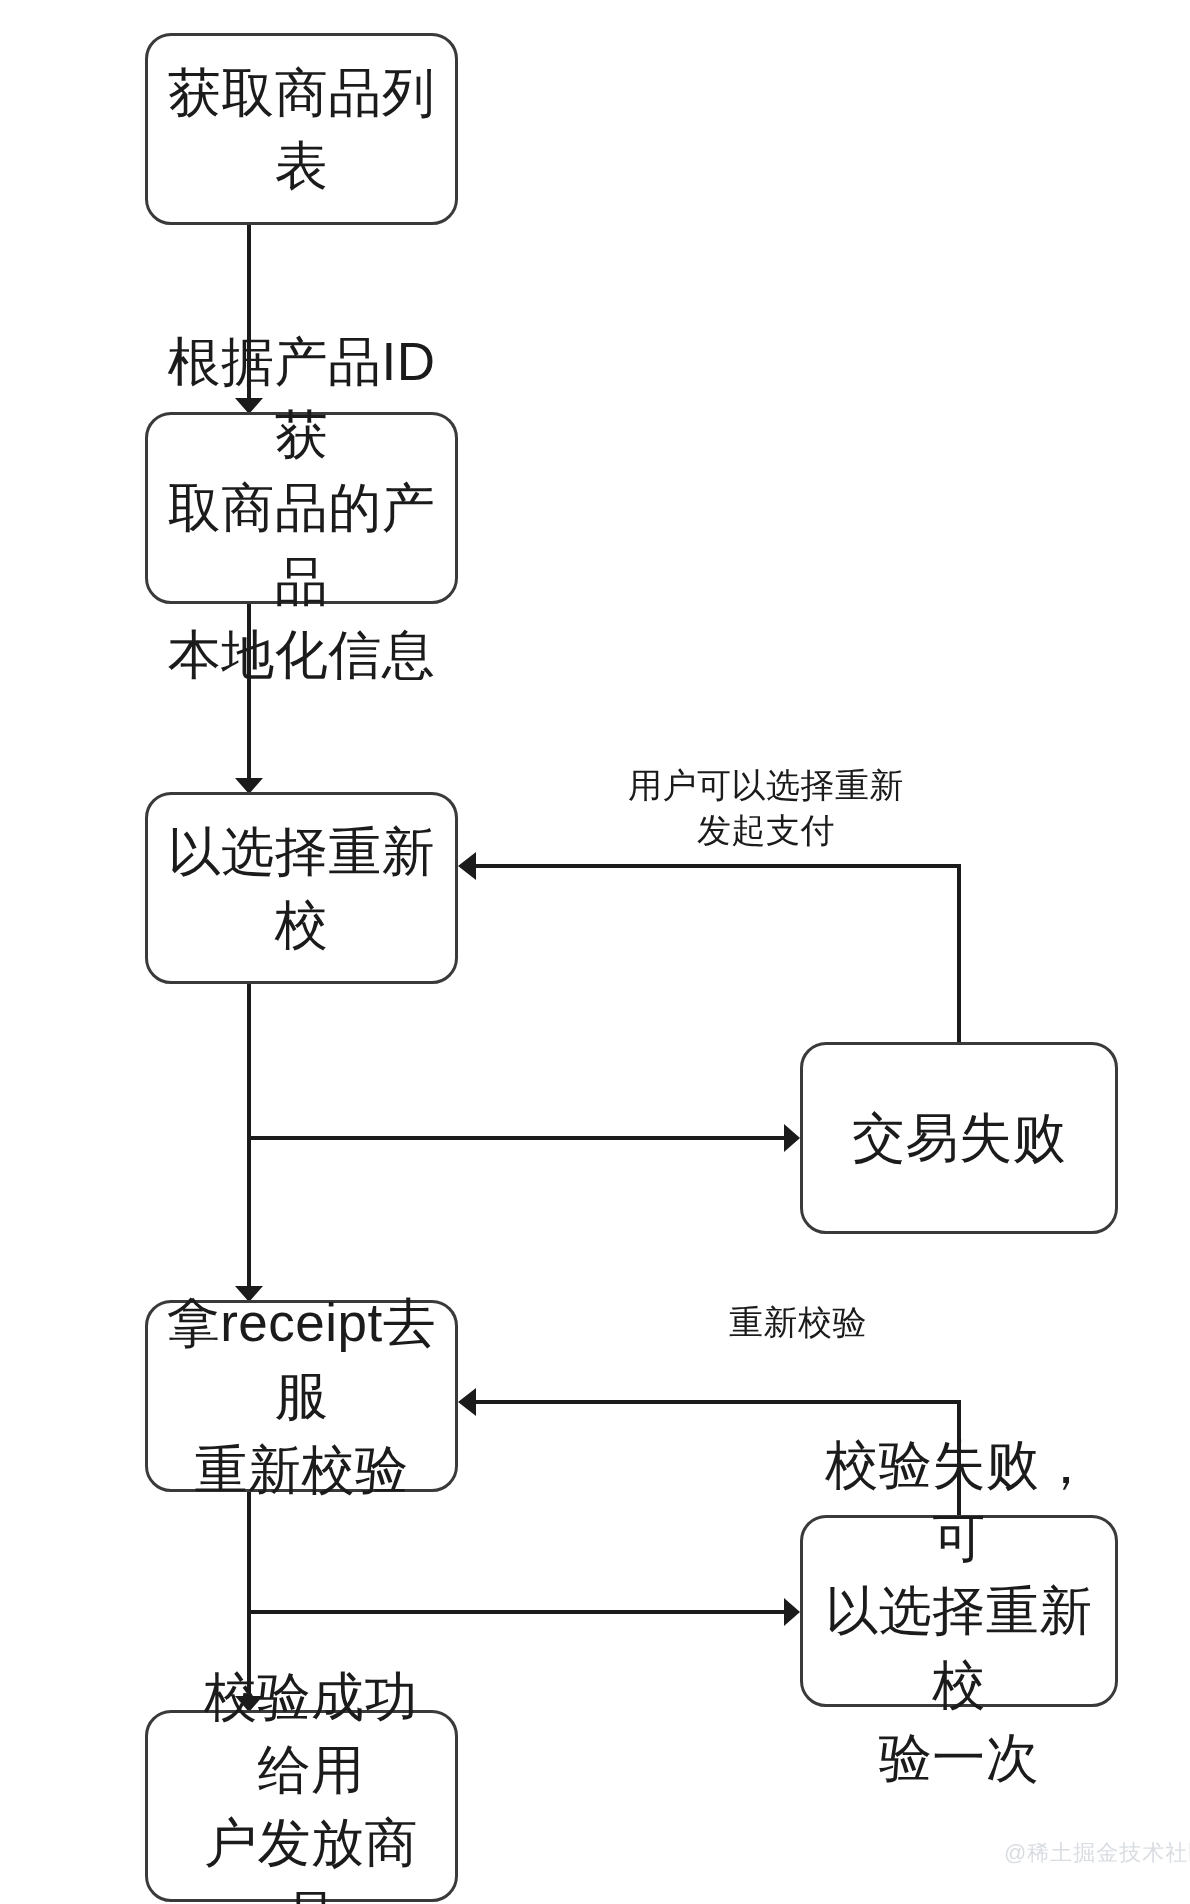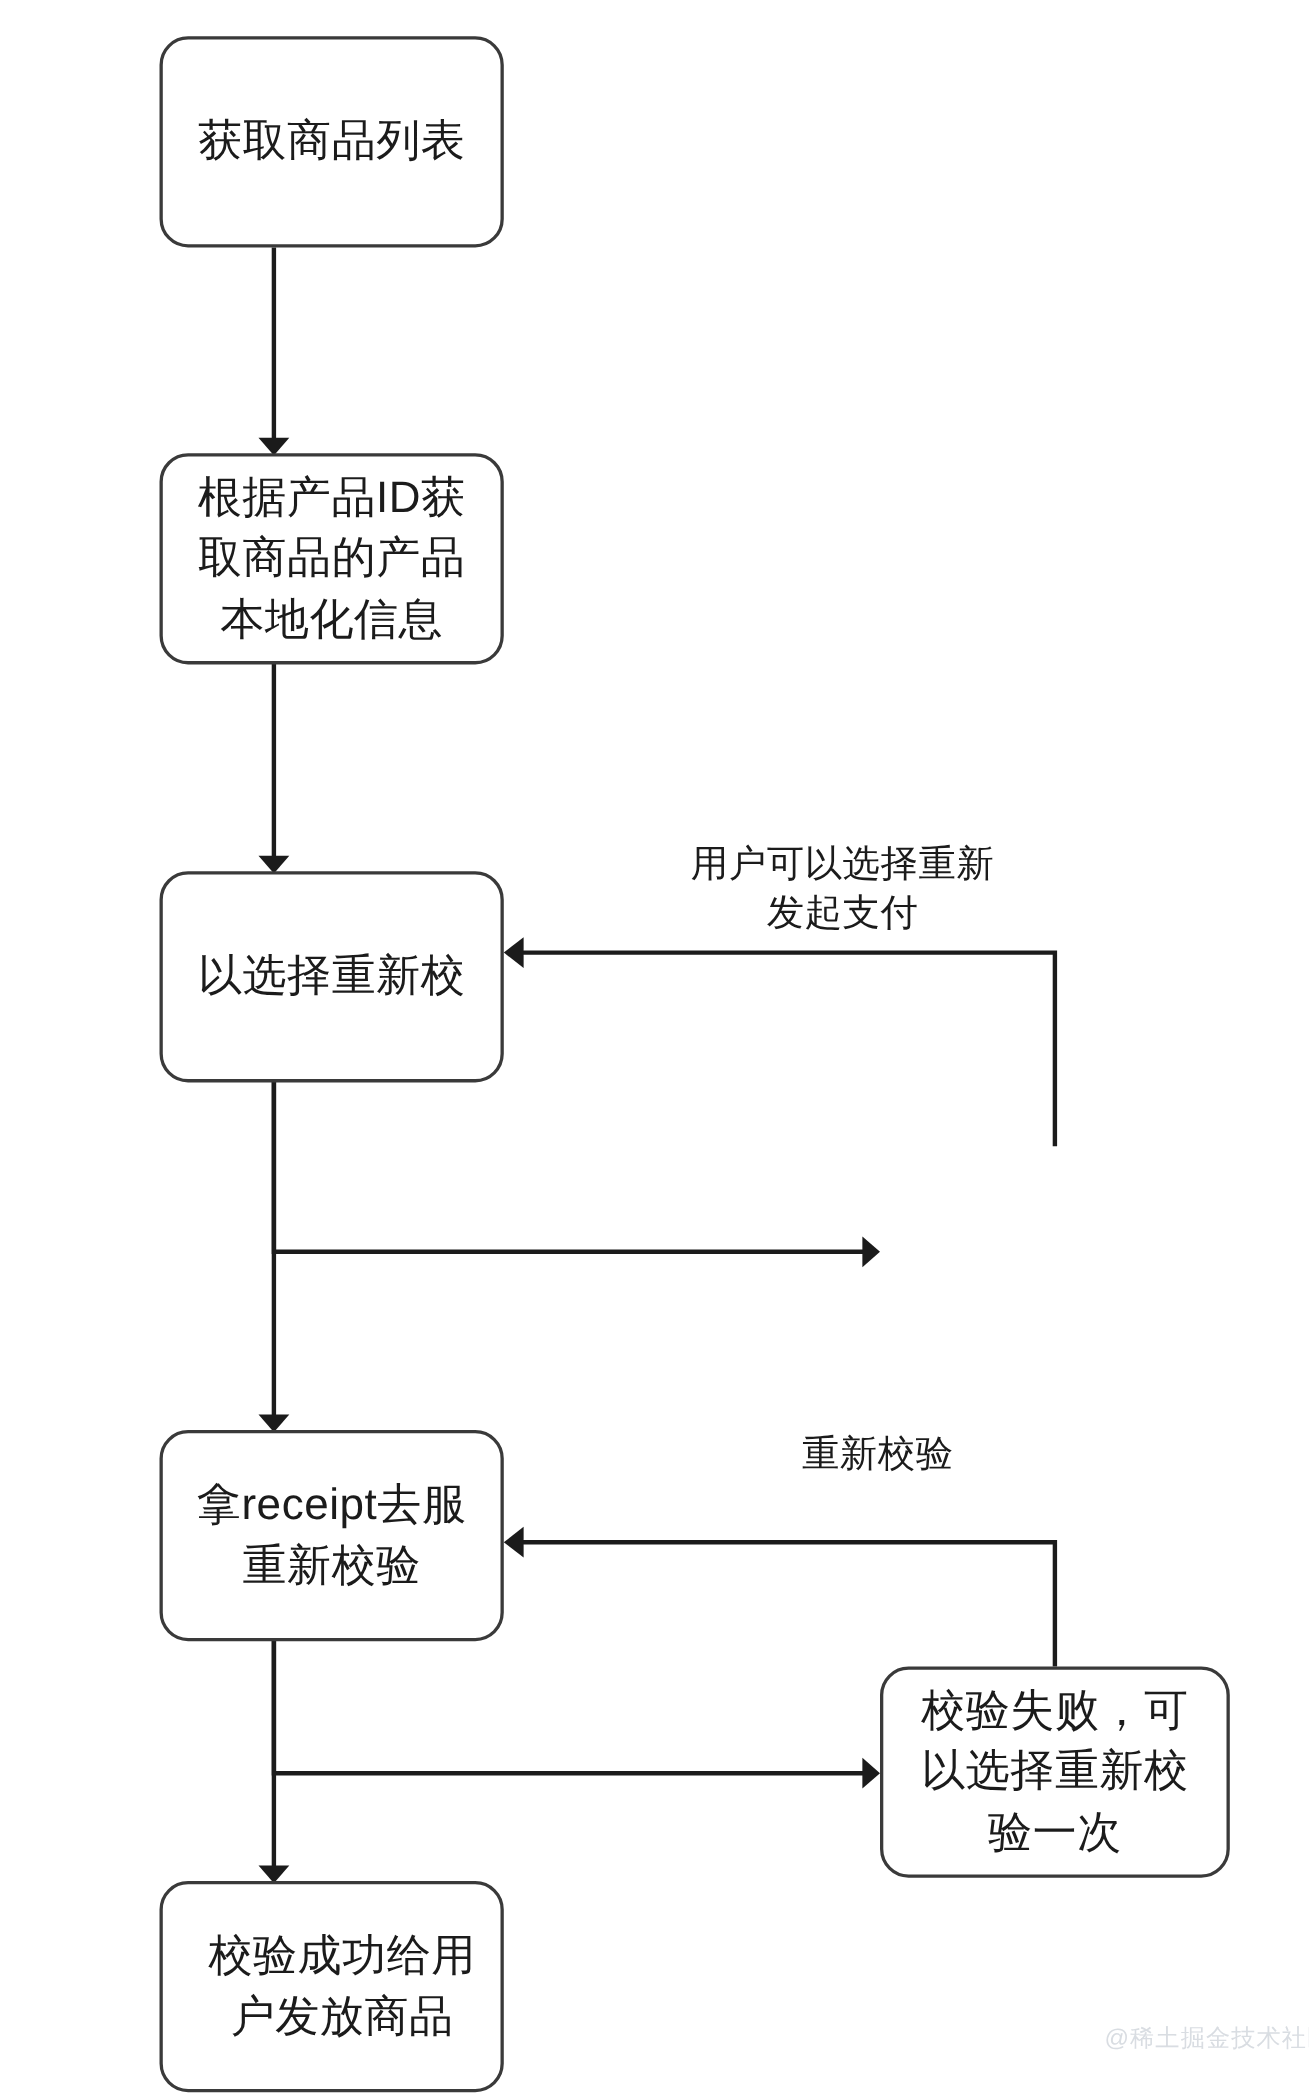--- a/index.html
+++ b/index.html
@@ -26,21 +26,21 @@
     position: absolute;
     box-sizing: border-box;
     border: 3px solid #3a3a3a;
     border-radius: 26px;
     background: #ffffff;
     display: flex;
     align-items: center;
     justify-content: center;
     text-align: center;
     color: #1b1b1b;
-    font-size: 40px;
+    font-size: 53px;
     line-height: 1.38;
     letter-spacing: 0.5px;
     white-space: pre-line;
     padding: 6px 14px;
   }
   .edge-label {
     position: absolute;
     text-align: center;
     color: #1b1b1b;
     font-size: 34px;
@@ -113,20 +113,21 @@
   </svg>
 
   <div class="node" style="left:145px; top:33px; width:313px; height:192px;">获取商品列表</div>
 
   <div class="node" style="left:145px; top:412px; width:313px; height:192px;">根据产品ID获
 取商品的产品
 本地化信息</div>
 
   <div class="node" style="left:145px; top:792px; width:313px; height:192px;">以选择重新校</div>
 
+  <div class="node" style="left:800px; top:1042px; width:318px; height:192px;">交易失败</div>
 
   <div class="node" style="left:145px; top:1300px; width:313px; height:192px;">拿receipt去服
 重新校验</div>
 
   <div class="node" style="left:800px; top:1515px; width:318px; height:192px;">校验失败，可
 以选择重新校
 验一次</div>
 
   <div class="node" style="left:145px; top:1710px; width:313px; height:192px;padding-left:33px;">校验成功给用
 户发放商品</div>

